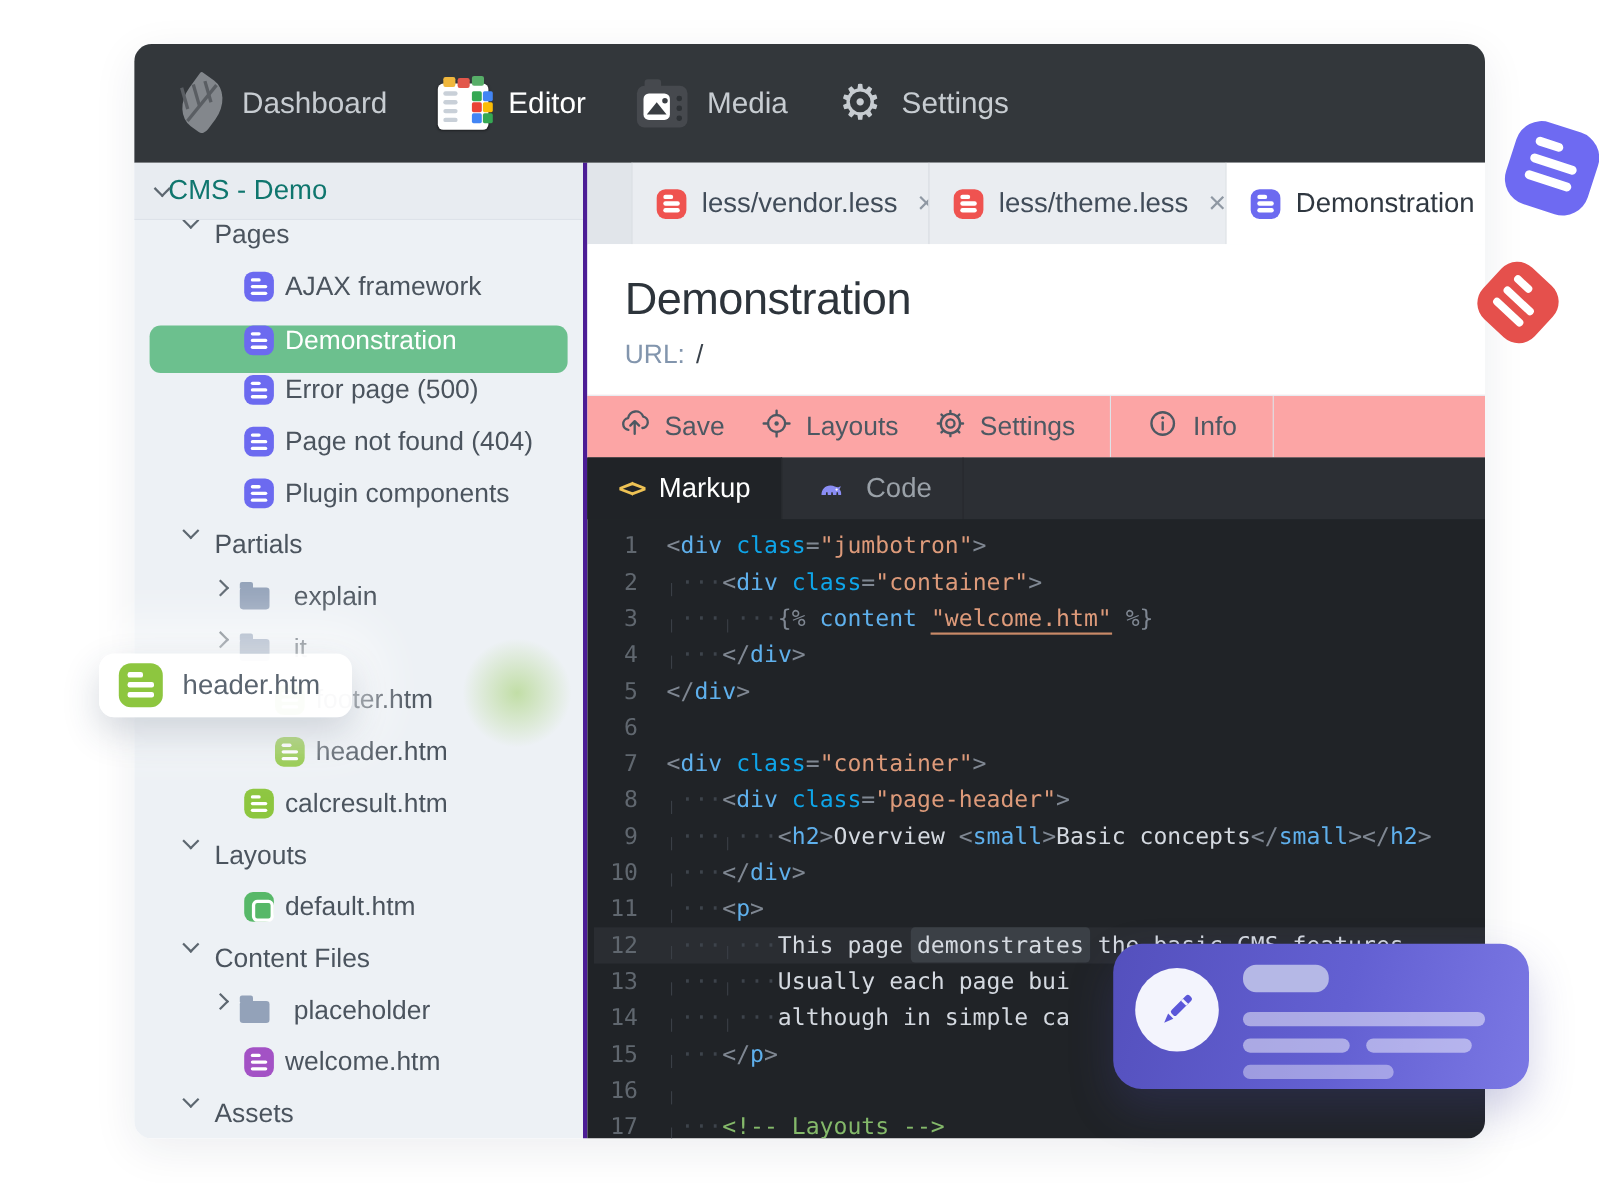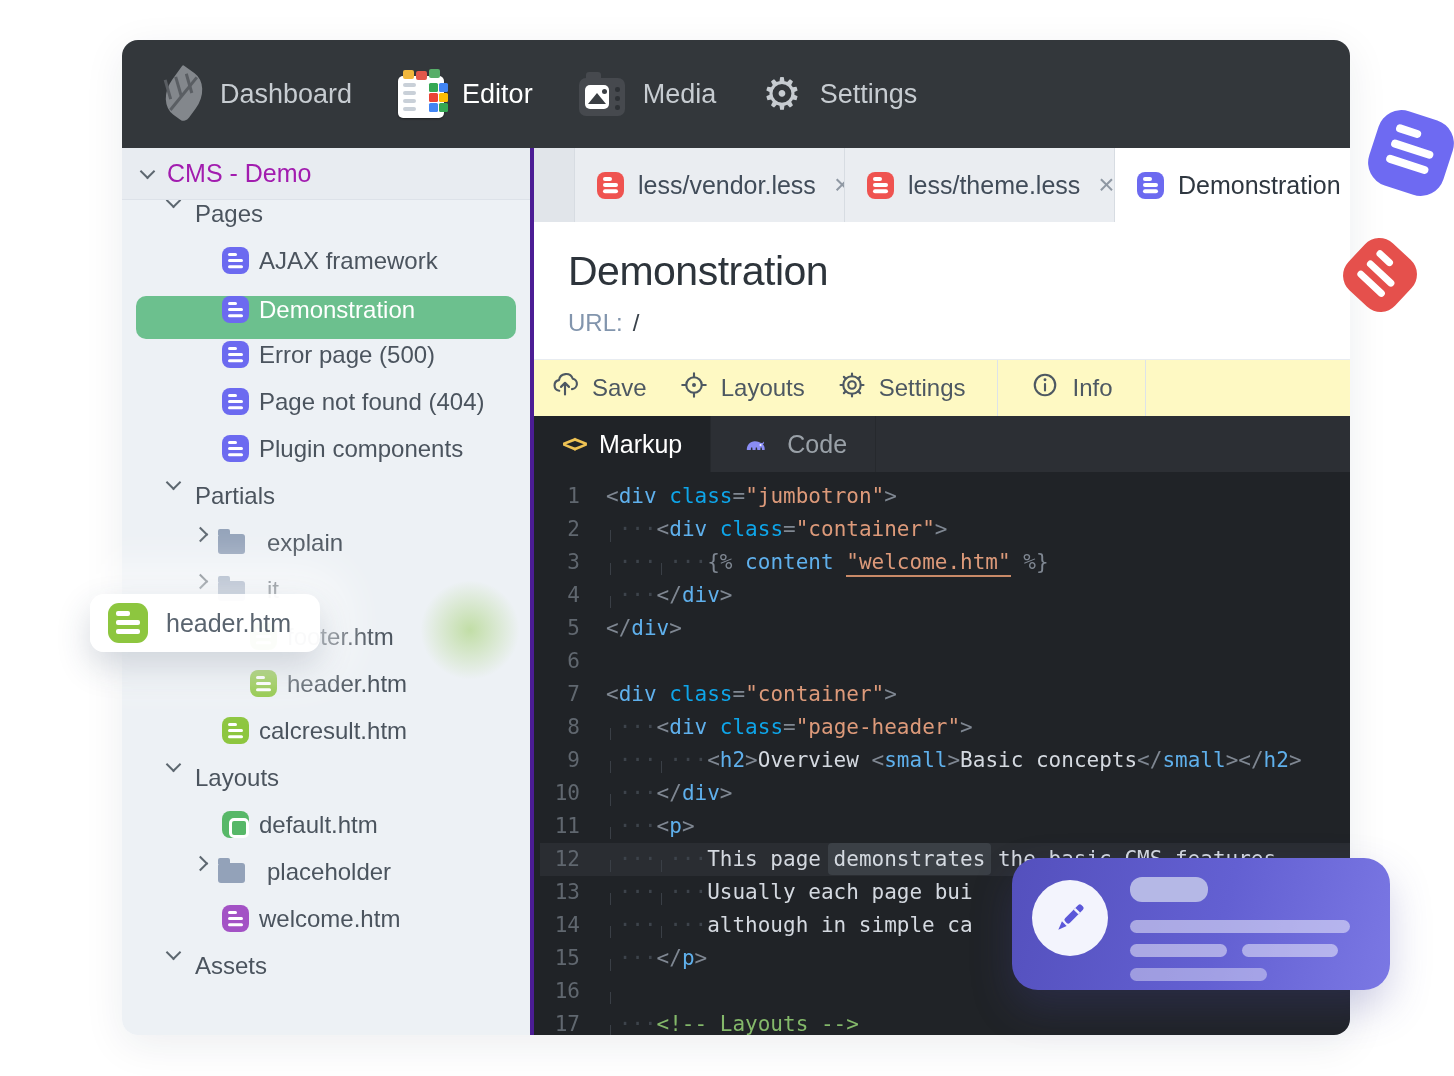--- a/index.html
+++ b/index.html
@@ -33,21 +33,21 @@
   .ic-media .dots{position:absolute;right:5px;top:9px;width:4.5px;height:4.5px;border-radius:50%;background:#2d3135;box-shadow:0 9px 0 #2d3135,0 18px 0 #2d3135}
   
   .ic-gear{font-size:44px;line-height:44px;color:#c7ccd1}
   .ic-gear::before{content:"⚙"}
 
   
   .appbody{flex:1;display:flex;min-height:0}
 
   
   .sidebar{width:408px;flex:none;background:#edf1f5;display:flex;flex-direction:column;overflow:hidden}
-  .sb-head{height:52px;flex:none;background:#e8ecf1;border-bottom:1px solid #dde2e9;display:flex;align-items:center;gap:14px;padding-left:20px;font-size:25px;color:#a21caf;cursor:pointer}
+  .sb-head{height:52px;flex:none;background:#e8ecf1;border-bottom:1px solid #dde2e9;display:flex;align-items:center;padding-left:20px;font-size:25px;color:#0f766e;cursor:pointer}
   .chev{width:11px;height:11px;border-right:2.4px solid #5d6770;border-bottom:2.4px solid #5d6770;transform:rotate(45deg);margin-top:-5px;flex:none}
   .chev.r{transform:rotate(-45deg);margin-top:0;margin-left:-3px}
   .tree{flex:1;overflow:hidden}
   .row{height:47px;display:flex;align-items:flex-start;font-size:24px;color:#4b545e;cursor:pointer;white-space:nowrap}
   .row .lbl{margin-left:10px}
   .row.kind-section{padding-left:46px;gap:4px}
   .row.kind-section .lbl{margin-left:12px}
   .row.kind-file{padding-left:100px}
   .row.kind-file.nested{padding-left:128px}
   .row.kind-folder{padding-left:76px;gap:12px}
@@ -74,21 +74,21 @@
   .tab:last-child{flex:1;width:auto}
   .tab.active{background:#fff;color:#2f3740}
   .tab .x{margin-left:4px;font-size:28px;color:#8f98a3;cursor:pointer}
 
   .doc-head{padding:26px 34px 22px;background:#fff}
   .doc-title{font-size:41px;font-weight:500;color:#2d343b;letter-spacing:-.5px}
   .doc-url{margin-top:14px;font-size:24px}
   .doc-url .ul{color:#8295ad}
   .doc-url .uv{color:#39414a;margin-left:10px}
 
-  .toolbar{height:57px;flex:none;background:#fef9c3;border-top:1px solid #e8ecf1;display:flex;align-items:center;padding:0 16px;gap:32px;color:#4d5862}
+  .toolbar{height:57px;flex:none;background:#fca5a5;border-top:1px solid #e8ecf1;display:flex;align-items:center;padding:0 28px;gap:32px;color:#4d5862}
   .tbtn{display:flex;align-items:center;gap:12px;font-size:24px;color:#4d5862;cursor:pointer;height:100%}
   .tbtn svg{width:30px;height:30px;stroke:#4d5862;fill:none;stroke-width:1.7;stroke-linecap:round;stroke-linejoin:round}
   .tsep{width:1px;height:100%;background:#dde3e9}
 
   
   .editor{flex:1;background:#202327;display:flex;flex-direction:column;min-height:0}
   .ed-tabs{height:56px;flex:none;background:#2c2f34;display:flex}
   .ed-tab{display:flex;align-items:center;gap:14px;padding:0 28px;font-size:25px;color:#9aa1a8;border-right:1px solid #26292d;cursor:pointer}
   .ed-tab.active{background:#202327;color:#fff}
   .mk{font-family:"DejaVu Sans Mono",monospace;font-weight:bold;font-size:24px;color:#eec254;letter-spacing:-3px}
@@ -228,20 +228,24 @@
               <span class="lbl">calcresult.htm</span>
             </div>
             <div class="row kind-section">
               <span class="chev"></span>
               <span class="lbl">Layouts</span>
             </div>
             <div class="row kind-file">
               <span class="fic layout"></span>
               <span class="lbl">default.htm</span>
             </div>
+            <div class="row kind-section">
+              <span class="chev"></span>
+              <span class="lbl">Content Files</span>
+            </div>
             <div class="row kind-folder">
               <span class="chev r"></span>
               <span class="fold"></span>
               <span class="lbl">placeholder</span>
             </div>
             <div class="row kind-file">
               <span class="fic magenta"></span>
               <span class="lbl">welcome.htm</span>
             </div>
             <div class="row kind-section">

